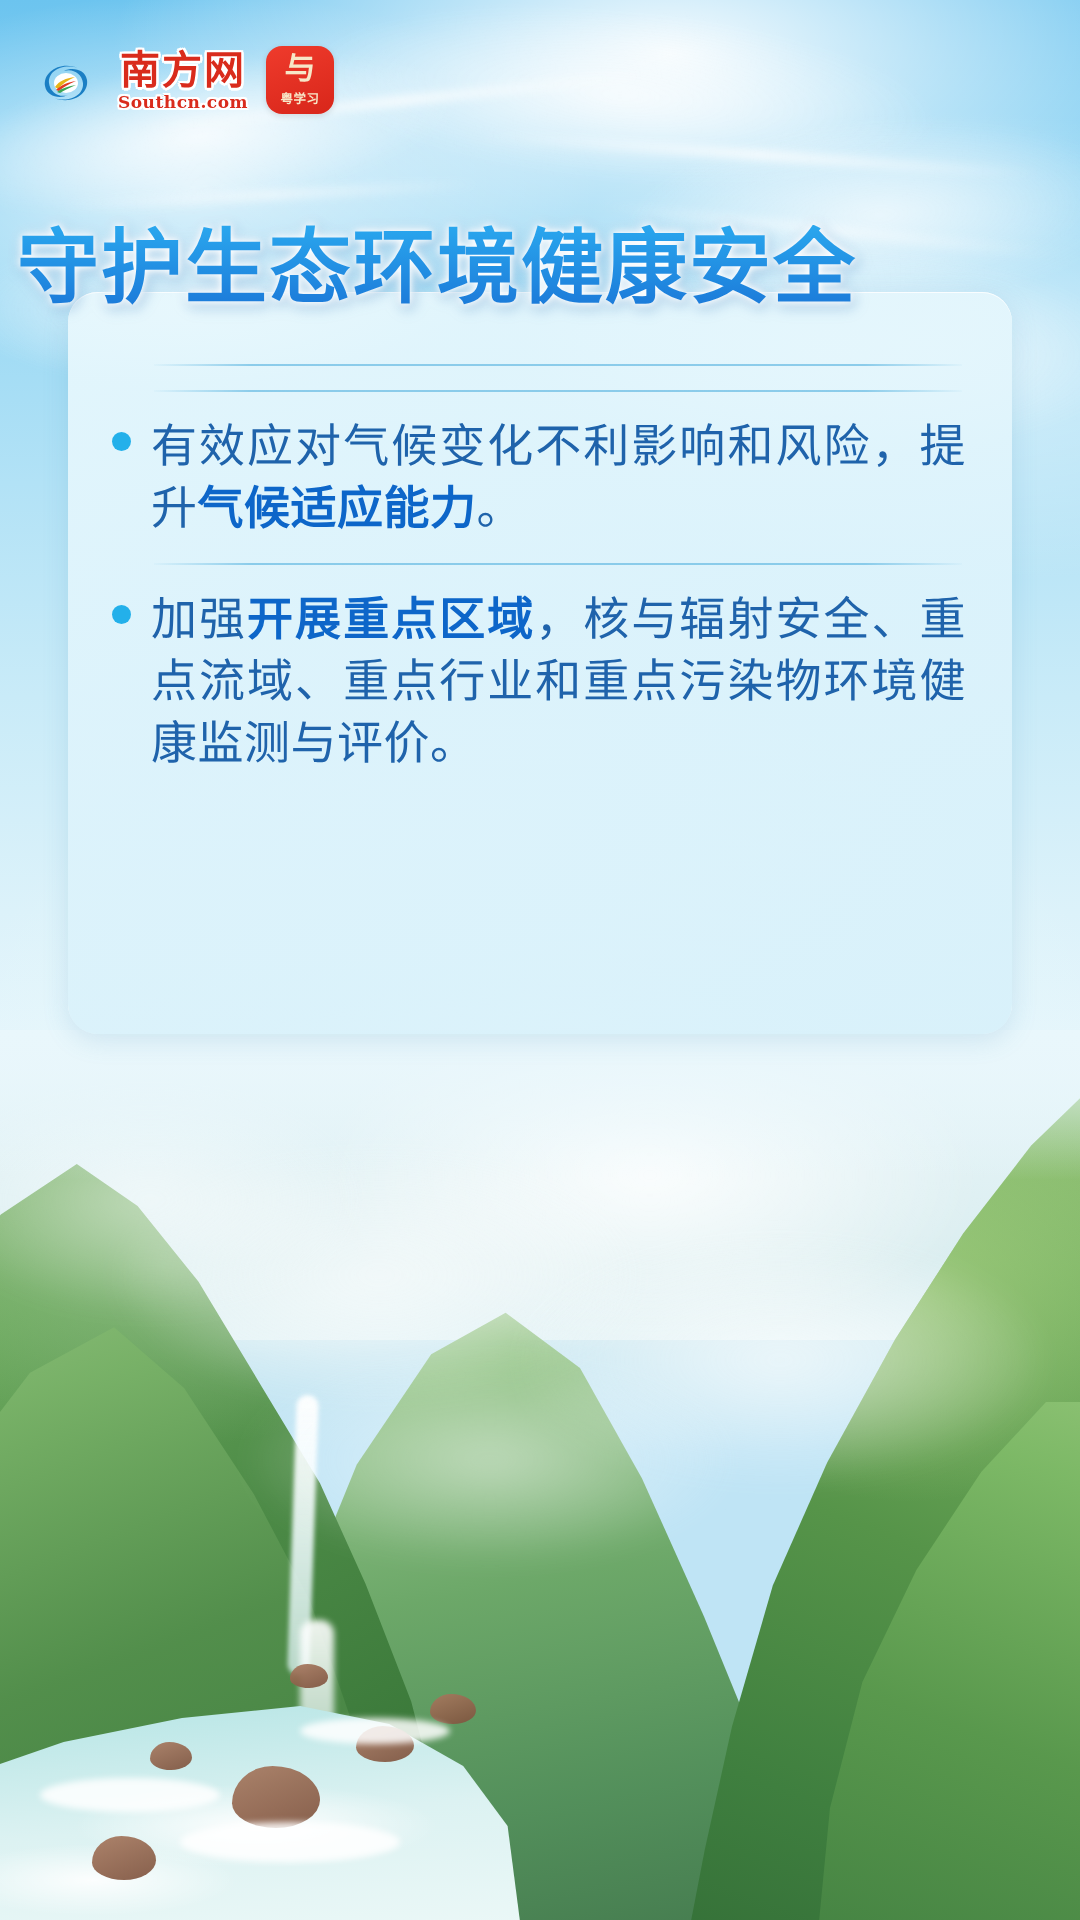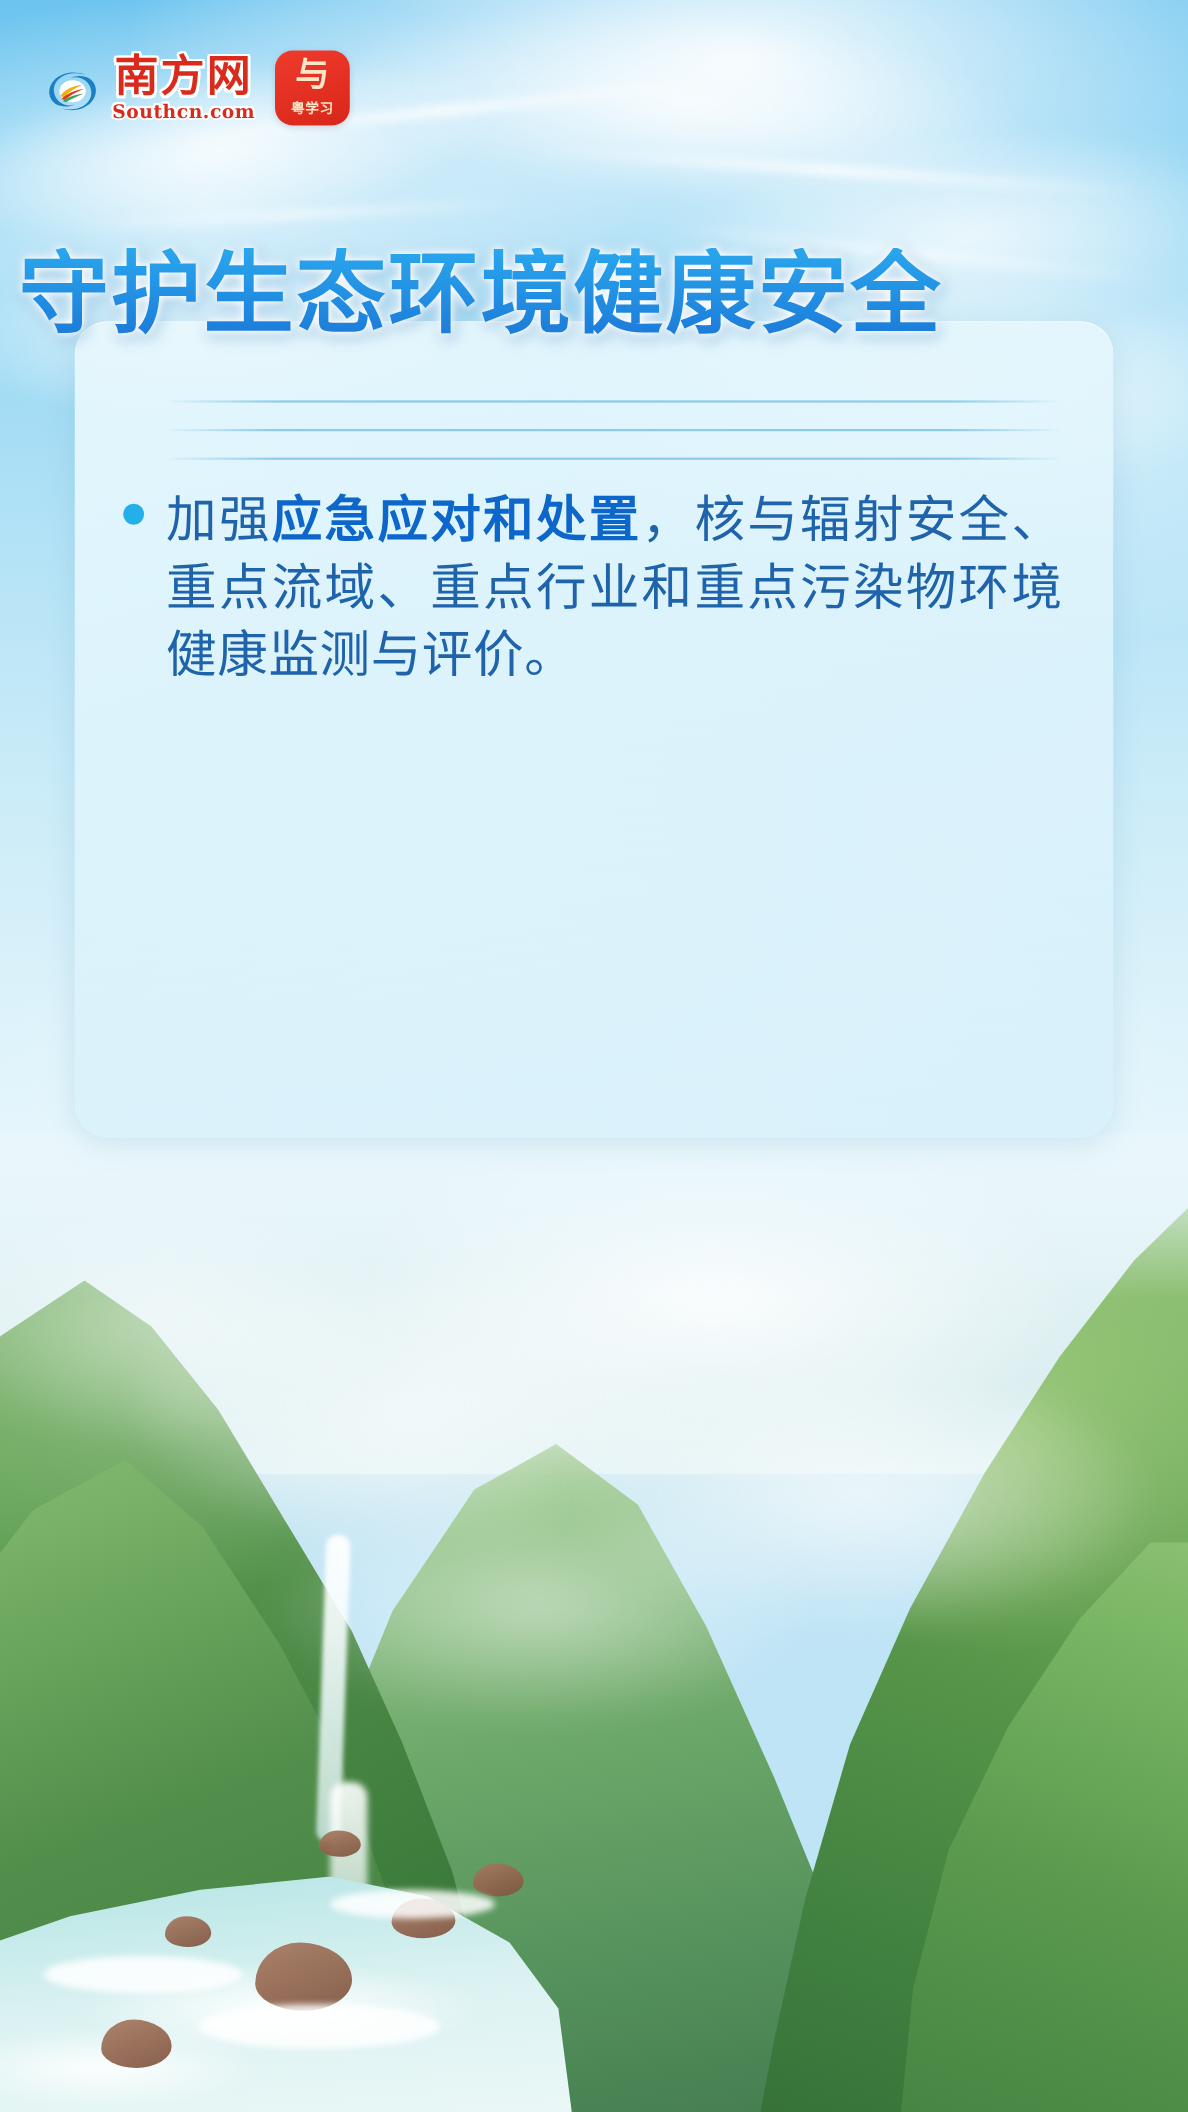--- a/index.html
+++ b/index.html
@@ -42,21 +42,21 @@
   .s1{left:140px;top:96px;width:520px;transform:rotate(-6deg);}
   .s2{left:480px;top:150px;width:560px;transform:rotate(4deg);}
   .s3{left:60px;top:190px;width:420px;transform:rotate(-3deg);opacity:.7;}
   .s4{left:600px;top:225px;width:460px;transform:rotate(6deg);opacity:.6;}
   .s5{left:200px;top:290px;width:600px;transform:rotate(-2deg);opacity:.55;}
 
   
   .logo-bar{
     position:absolute;left:38px;top:46px;display:flex;align-items:center;gap:18px;z-index:9;
   }
-  .logo-southcn{display:flex;align-items:flex-end;gap:8px;}
+  .logo-southcn{display:flex;align-items:flex-end;gap:24px;}
   .logo-mark{
     position:relative;width:56px;height:56px;flex:0 0 auto;
   }
   .logo-mark svg{display:block;}
   .logo-word{display:flex;flex-direction:column;align-items:center;line-height:1;}
   .logo-cn{
     font-family:"DejaVu Serif","Liberation Serif",serif;
     font-size:40px;font-weight:bold;color:#d92b1c;letter-spacing:2px;
     text-shadow:
       -2px -2px 0 #fff, 2px -2px 0 #fff, -2px 2px 0 #fff, 2px 2px 0 #fff,
@@ -256,26 +256,30 @@
   <h1 class="title">守护生态环境健康安全</h1>
 
   <div class="card">
 
 
     <div class="divider"></div>
 
 
     <div class="divider"></div>
 
-
-    <div class="divider"></div>
-
     <div class="item">
       <span class="dot"></span>
-      <span class="txt"><span>加强</span><b>应急应对和处置</b><span>，核与辐射安全、重点流域、重点行业和重点污染物环境健康监测与评价。</span></span>
+      <span class="txt"><span>有效应对气候变化不利影响和风险，提升</span><b>气候适应能力</b><span>。</span></span>
+    </div>
+
+    <div class="divider"></div>
+
+    <div class="item">
+      <span class="dot"></span>
+      <span class="txt"><span>加强</span><b>开展重点区域</b><span>，核与辐射安全、重点流域、重点行业和重点污染物环境健康监测与评价。</span></span>
     </div>
 
   </div>
 
   <div class="photo">
     <div class="sky-haze"></div>
 
     <div class="ridge ridge-mid"></div>
     <div class="ridge ridge-left"></div>
     <div class="ridge ridge-left2"></div>

